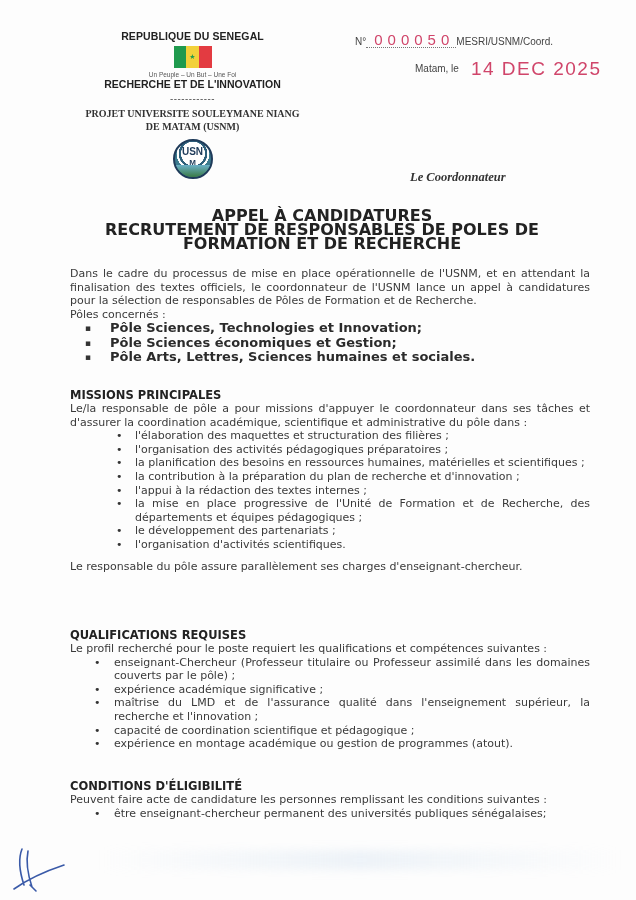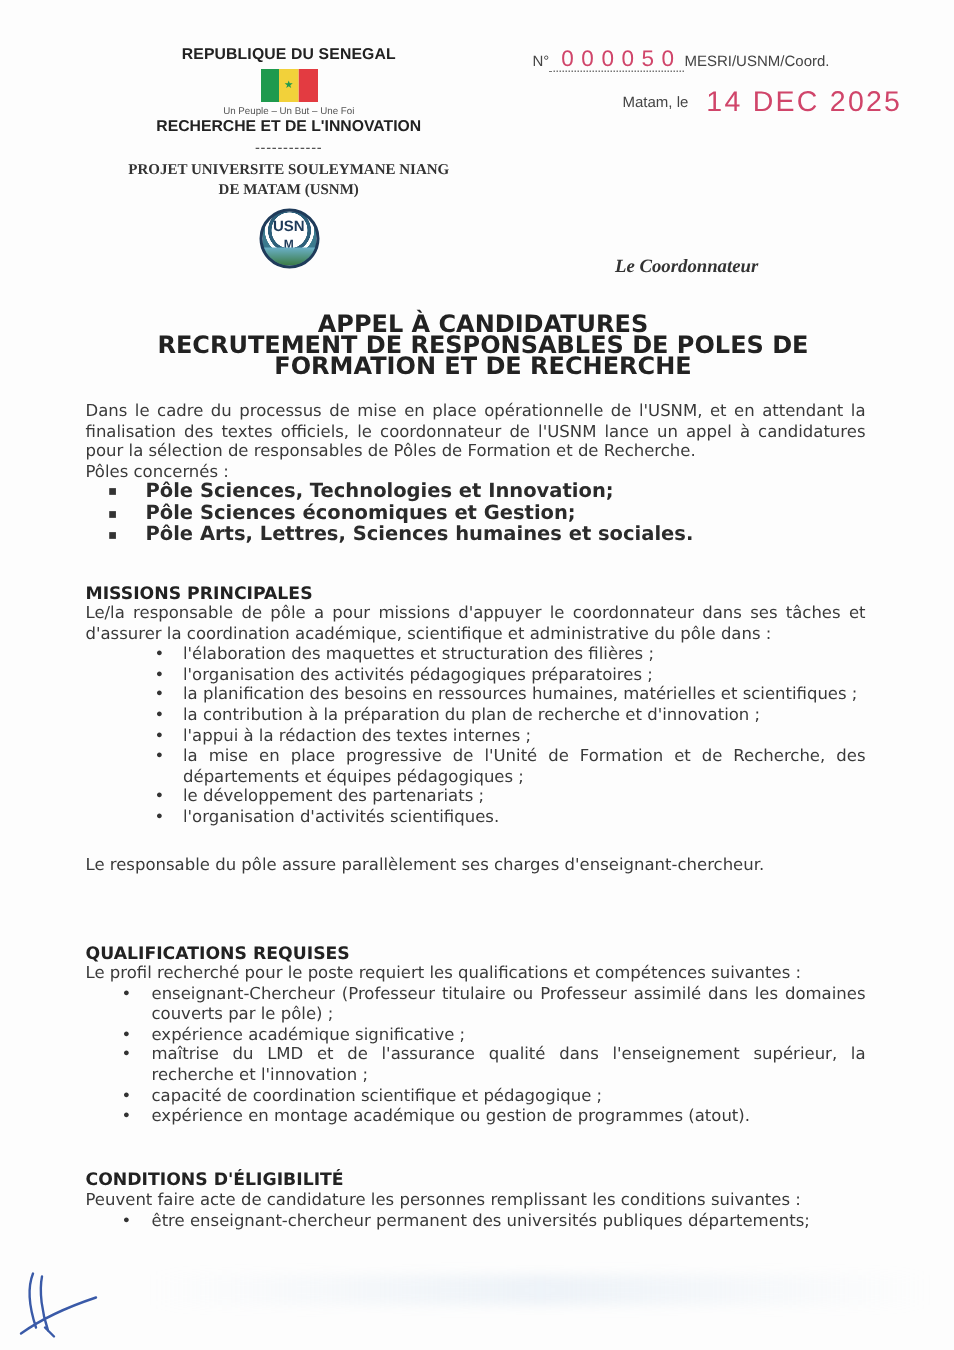--- a/index.html
+++ b/index.html
@@ -22,21 +22,21 @@
   .logo .m { position:absolute; top:17px; left:0; right:0; text-align:center; font-family:"Liberation Sans", sans-serif; font-weight:bold; font-size:8px; color:#1f3b5a; }
   .logo .wave { position:absolute; bottom:0; left:0; right:0; height:12px; background:linear-gradient(180deg, #6bb0c8, #3a7a44); }
 
   .ref { left:355px; top:33px; font-family:"Liberation Sans", sans-serif; font-size:10px; color:#444; white-space:nowrap; }
   .ref .num { color:#d0456a; font-size:15px; letter-spacing:5px; font-family:"Liberation Sans", sans-serif; display:inline-block; border-bottom:1px dotted #777; padding:0 2px 0 8px; line-height:14px; }
   .date { left:415px; top:58px; font-family:"Liberation Sans", sans-serif; font-size:10px; color:#444; white-space:nowrap; }
   .date .stamp { color:#d0456a; font-size:19px; letter-spacing:1.5px; margin-left:12px; vertical-align:-3px; }
   .coord { left:410px; top:170px; font-family:"Liberation Serif", serif; font-style:italic; font-weight:bold; font-size:12.5px; color:#333; }
 
   .title { left:62px; top:209px; width:520px; text-align:center; font-family:"DejaVu Sans", sans-serif; font-weight:bold; font-size:16px; color:#222; line-height:14px; }
-  .body { left:57px; width:520px; font-size:11px; line-height:13.6px; color:#3a3a3a; }
+  .body { left:70px; width:520px; font-size:11px; line-height:13.6px; color:#3a3a3a; }
   .just { text-align:justify; }
   .poles { margin:0; padding:0 0 0 40px; list-style:none; }
   .poles li { font-weight:bold; font-size:13px; color:#2b2b2b; position:relative; line-height:14.5px; }
   .poles li::before { content:"▪"; position:absolute; left:-25px; font-size:9px; color:#333; }
   .sec { font-weight:bold; font-size:11.5px; color:#222; line-height:14px; }
   ul.dots { margin:0; padding:0; list-style:none; }
   ul.dots li { position:relative; text-align:justify; }
   ul.dots li::before { content:"•"; position:absolute; font-size:11px; color:#333; }
   .missions li { margin-left:65px; }
   .missions li::before { left:-19px; }
@@ -98,39 +98,39 @@
   <ul class="dots missions">
     <li>l'élaboration des maquettes et structuration des filières ;</li>
     <li>l'organisation des activités pédagogiques préparatoires ;</li>
     <li>la planification des besoins en ressources humaines, matérielles et scientifiques ;</li>
     <li>la contribution à la préparation du plan de recherche et d'innovation ;</li>
     <li>l'appui à la rédaction des textes internes ;</li>
     <li>la mise en place progressive de l'Unité de Formation et de Recherche, des départements et équipes pédagogiques ;</li>
     <li>le développement des partenariats ;</li>
     <li>l'organisation d'activités scientifiques.</li>
   </ul>
-  <div style="margin-top:18px;">Le responsable du pôle assure parallèlement ses charges d'enseignant-chercheur.</div>
+  <div style="margin-top:8px;">Le responsable du pôle assure parallèlement ses charges d'enseignant-chercheur.</div>
 </div>
 
 <div class="abs body" style="top:628px;">
   <div class="sec">QUALIFICATIONS REQUISES</div>
   <div>Le profil recherché pour le poste requiert les qualifications et compétences suivantes :</div>
   <ul class="dots quals">
     <li>enseignant-Chercheur (Professeur titulaire ou Professeur assimilé dans les domaines couverts par le pôle) ;</li>
     <li>expérience académique significative ;</li>
     <li>maîtrise du LMD et de l'assurance qualité dans l'enseignement supérieur, la recherche et l'innovation ;</li>
     <li>capacité de coordination scientifique et pédagogique ;</li>
     <li>expérience en montage académique ou gestion de programmes (atout).</li>
   </ul>
 </div>
 
 <div class="abs body" style="top:779px;">
   <div class="sec">CONDITIONS D'ÉLIGIBILITÉ</div>
   <div>Peuvent faire acte de candidature les personnes remplissant les conditions suivantes :</div>
   <ul class="dots quals">
-    <li>être enseignant-chercheur permanent des universités publiques départements;</li>
+    <li>être enseignant-chercheur permanent des universités publiques sénégalaises;</li>
   </ul>
 </div>
 
 <svg class="abs sig" viewBox="0 0 60 50">
   <path d="M14 4 C10 14, 12 28, 16 40 M20 6 C18 16, 20 30, 24 42 M6 44 C20 34, 38 26, 56 20 M22 40 l6 6" stroke="#3a5aa8" stroke-width="1.6" fill="none" stroke-linecap="round"></path>
 </svg>
 <div class="abs blur"></div>
 
 </body></html>

